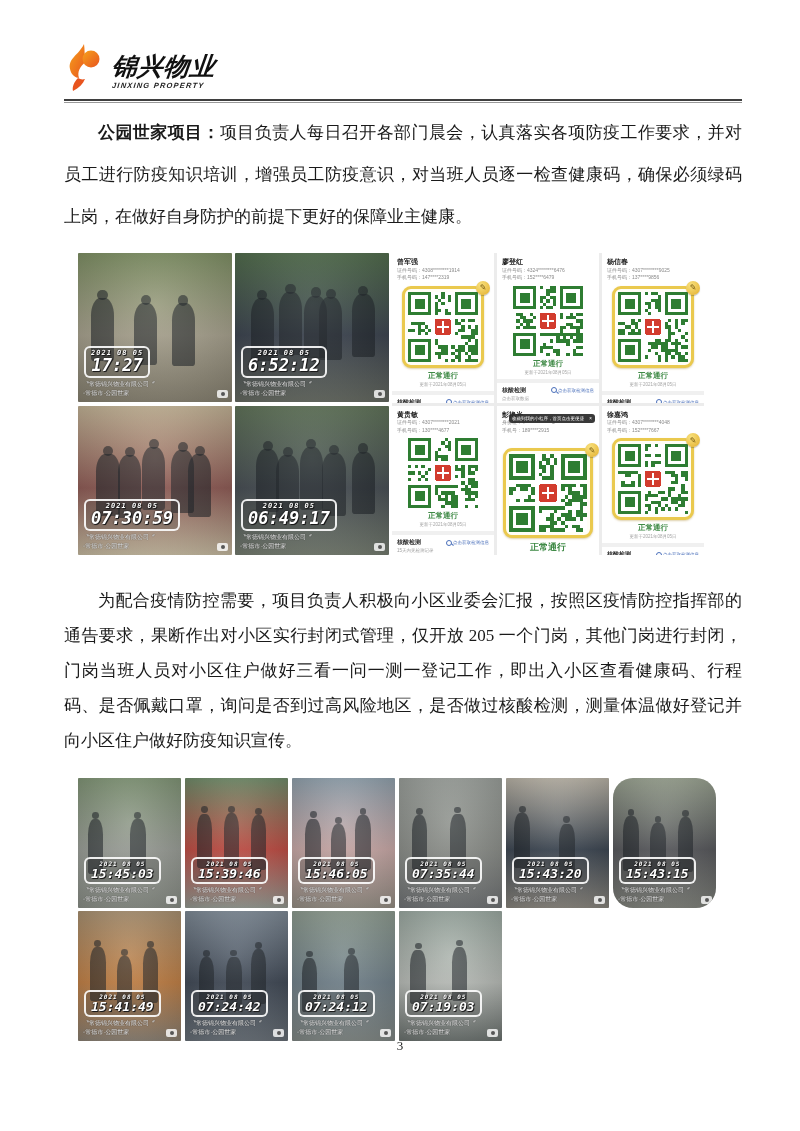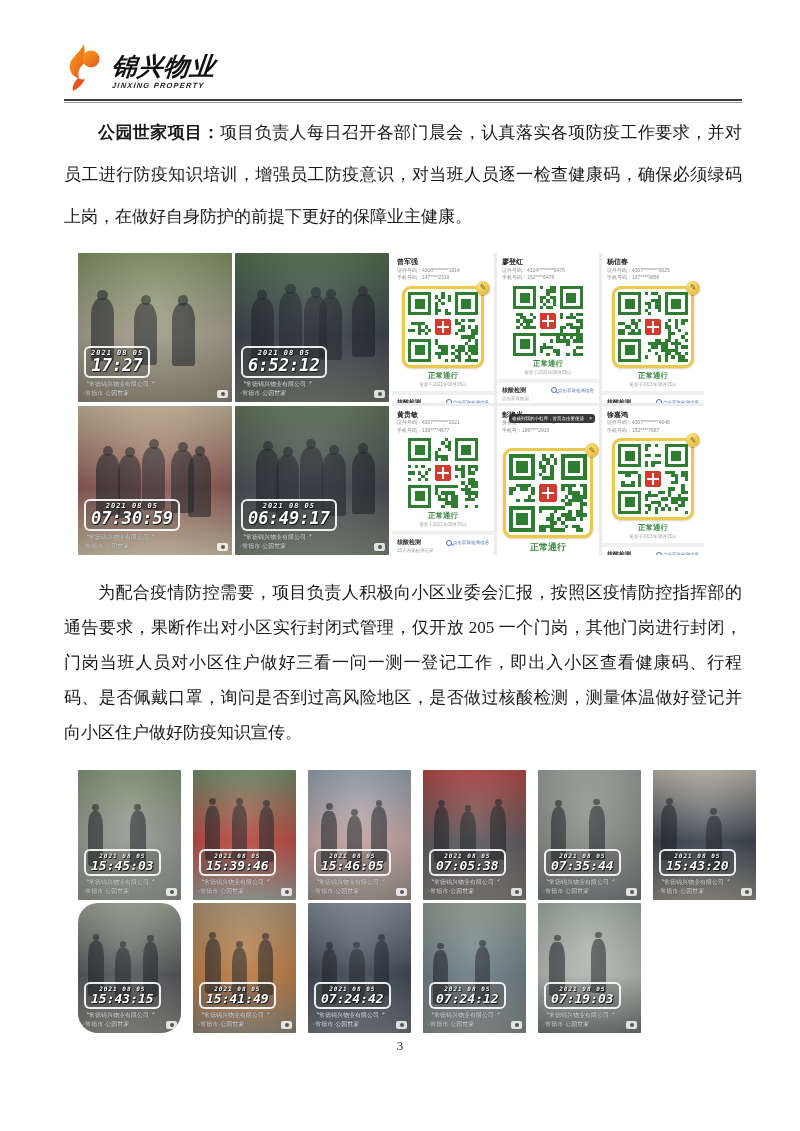--- a/index.html
+++ b/index.html
@@ -13,28 +13,28 @@
   .logo-cn{font-family:"Liberation Sans","DejaVu Sans",sans-serif;font-weight:bold;font-style:italic;
            font-size:25px;letter-spacing:1px;color:#111;transform:skewX(-6deg);line-height:1;}
   .logo-en{font-family:"Liberation Sans","DejaVu Sans",sans-serif;font-weight:bold;font-style:italic;
            font-size:7.5px;letter-spacing:1.2px;color:#222;margin-top:2px;transform:skewX(-6deg);}
   .rule{height:4px;margin-top:5px;
         background:linear-gradient(#3f3f3f 0 2px,#fff 2px 3px,#9a9a9a 3px 4px);}
   
   .para{margin:0 58px 0 64px;text-align:justify;text-indent:2em;font-size:17px;}
   .p1{margin-top:9px;line-height:42px;}
   .p1 .lead{font-weight:bold;}
-  .p2{margin-top:20px;line-height:35px;}
+  .p2{margin-top:28px;line-height:35px;}
   
   .grid1{margin:15px 0 0 78px;display:grid;grid-template-columns:154px 154px 312px;
          grid-template-rows:149px 149px;gap:4px 3px;}
   .qr-panel{grid-column:3;grid-row:1/3;background:#ececec;display:grid;
             grid-template-columns:repeat(3,1fr);grid-template-rows:1fr 1fr;gap:3px;}
   .grid2{margin:20px 0 0 78px;display:grid;grid-template-columns:repeat(6,103px);
-         grid-auto-rows:130px;gap:3px 12px;}
+         grid-auto-rows:130px;gap:3px 4px;}
   .photo{position:relative;overflow:hidden;border-radius:1px;}
   .photo::after{content:"";position:absolute;inset:0;
         background:radial-gradient(ellipse at 50% 35%,rgba(255,255,255,.10),rgba(0,0,0,.20));}
   .sil{position:absolute;bottom:26%;width:15%;height:42%;background:rgba(22,27,33,.58);
        border-radius:40% 40% 10% 10%/28% 28% 5% 5%;}
   .sil::before{content:"";position:absolute;top:-13%;left:28%;width:44%;aspect-ratio:1;
        border-radius:50%;background:inherit;}
   .stamp{position:absolute;left:6px;bottom:24px;z-index:2;border:2px solid rgba(255,255,255,.9);
        border-radius:6px;padding:1px 5px 2px;background:rgba(50,50,50,.22);color:#fff;text-align:center;
        font-family:"DejaVu Sans Mono","Liberation Mono",monospace;font-style:italic;font-weight:bold;
@@ -985,34 +985,20 @@
         <div class="stamp">
           <div class="d">2021 08 05</div>
           <div class="t">15:46:05</div>
         </div>
         <div class="wm">
           <div>〝常德锦兴物业有限公司〞</div>
           <div>◦常德市·公园世家</div>
         </div>
         <div class="cam"></div>
       </div>
-      <div class="photo" style="background: linear-gradient(rgb(176, 71, 67), rgb(93, 90, 94) 55%, rgb(125, 122, 118));">
-        <div class="sil" style="left: 10.6475%; bottom: 29.5809%;"></div>
-        <div class="sil" style="left: 36.1739%; bottom: 25.3996%;"></div>
-        <div class="sil" style="left: 65.4707%; bottom: 30.4621%;"></div>
-        <div class="stamp">
-          <div class="d">2021 08 05</div>
-          <div class="t">07:05:38</div>
-        </div>
-        <div class="wm">
-          <div>〝常德锦兴物业有限公司〞</div>
-          <div>◦常德市·公园世家</div>
-        </div>
-        <div class="cam"></div>
-      </div>
       <div class="photo" style="background: linear-gradient(rgb(154, 159, 154), rgb(140, 143, 138) 55%, rgb(117, 120, 122));">
         <div class="sil" style="left: 12.424%; bottom: 29.2645%;"></div>
         <div class="sil" style="left: 49.6921%; bottom: 30.5366%;"></div>
         <div class="stamp">
           <div class="d">2021 08 05</div>
           <div class="t">07:35:44</div>
         </div>
         <div class="wm">
           <div>〝常德锦兴物业有限公司〞</div>
           <div>◦常德市·公园世家</div>

